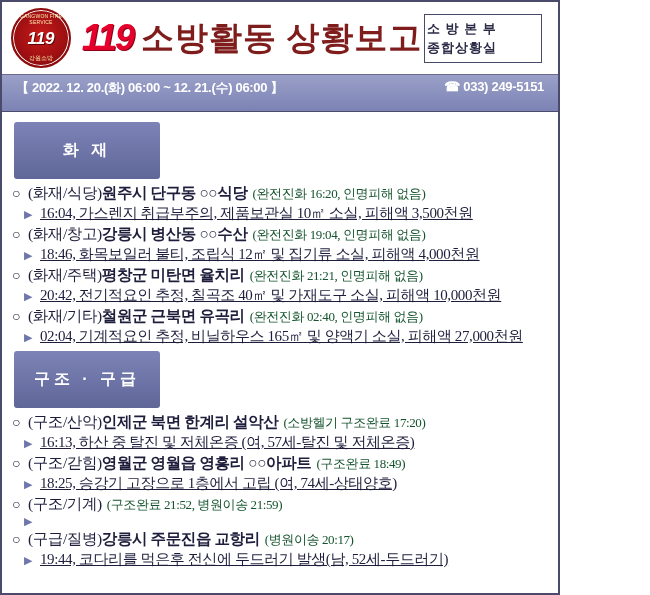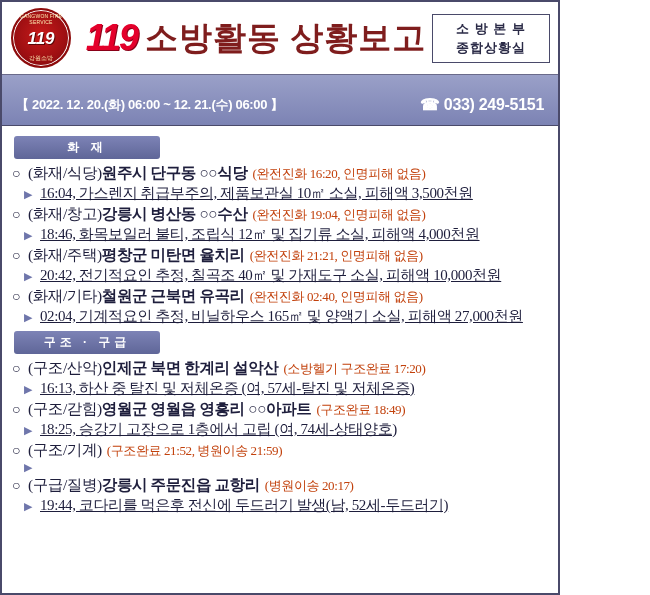--- a/index.html
+++ b/index.html
@@ -90,69 +90,69 @@
   }
   .title-main {
     font-size: 33px;
     font-weight: bold;
     color: #7f1d1d;
     letter-spacing: 1px;
     font-family: "Liberation Serif", serif;
   }
   .hq-box {
     width: 112px;
-    margin-right: 8px;
+    margin-right: 16px;
     border: 1px solid #4a4a6a;
-    text-align: center;
+    text-align: left;
     padding: 4px 2px;
     line-height: 1.5;
   }
   .hq-box div {
     font-size: 13px;
     font-weight: bold;
     color: #2b2b47;
     letter-spacing: 1px;
   }
 
   
   .period-bar {
     display: flex;
-    align-items: flex-end;
+    align-items: flex-start;
     justify-content: space-between;
     height: 28px;
-    padding: 11px 14px;
+    padding: 4px 14px;
     background: linear-gradient(#9aa0c8, #7c83b4);
     border-bottom: 1px solid #4a4a6a;
     color: #ffffff;
   }
   .period-text {
     font-size: 13px;
     font-weight: bold;
     letter-spacing: -0.3px;
   }
   .phone-text {
-    font-size: 16px;
+    font-size: 13px;
     font-weight: bold;
     letter-spacing: -0.3px;
   }
 
   
   .body-area {
     padding: 6px 10px 0 10px;
   }
   .section-label {
     display: inline-block;
     min-width: 118px;
     text-align: center;
     background: linear-gradient(#7d83b6, #5f6698);
     color: #ffffff;
-    font-size: 12px;
+    font-size: 16px;
     font-weight: bold;
     letter-spacing: 4px;
-    padding: 3px 14px;
+    padding: 18px 14px;
     border-radius: 3px;
     margin: 4px 0 4px 2px;
   }
   .entry {
     margin: 0 0 1px 0;
   }
   .line-main {
     display: flex;
     align-items: baseline;
     font-size: 15.5px;
@@ -170,21 +170,21 @@
   }
   .cat {
     font-weight: normal;
   }
   .place {
     font-weight: bold;
   }
   .note {
     font-size: 13px;
     margin-left: 5px;
-    color: #c2410c;
+    color: #14532d;
   }
   .line-sub {
     display: flex;
     align-items: baseline;
     font-size: 15px;
     color: #1e1e3c;
     letter-spacing: -0.4px;
     white-space: nowrap;
     margin-left: 12px;
     font-family: "Liberation Serif", serif;

